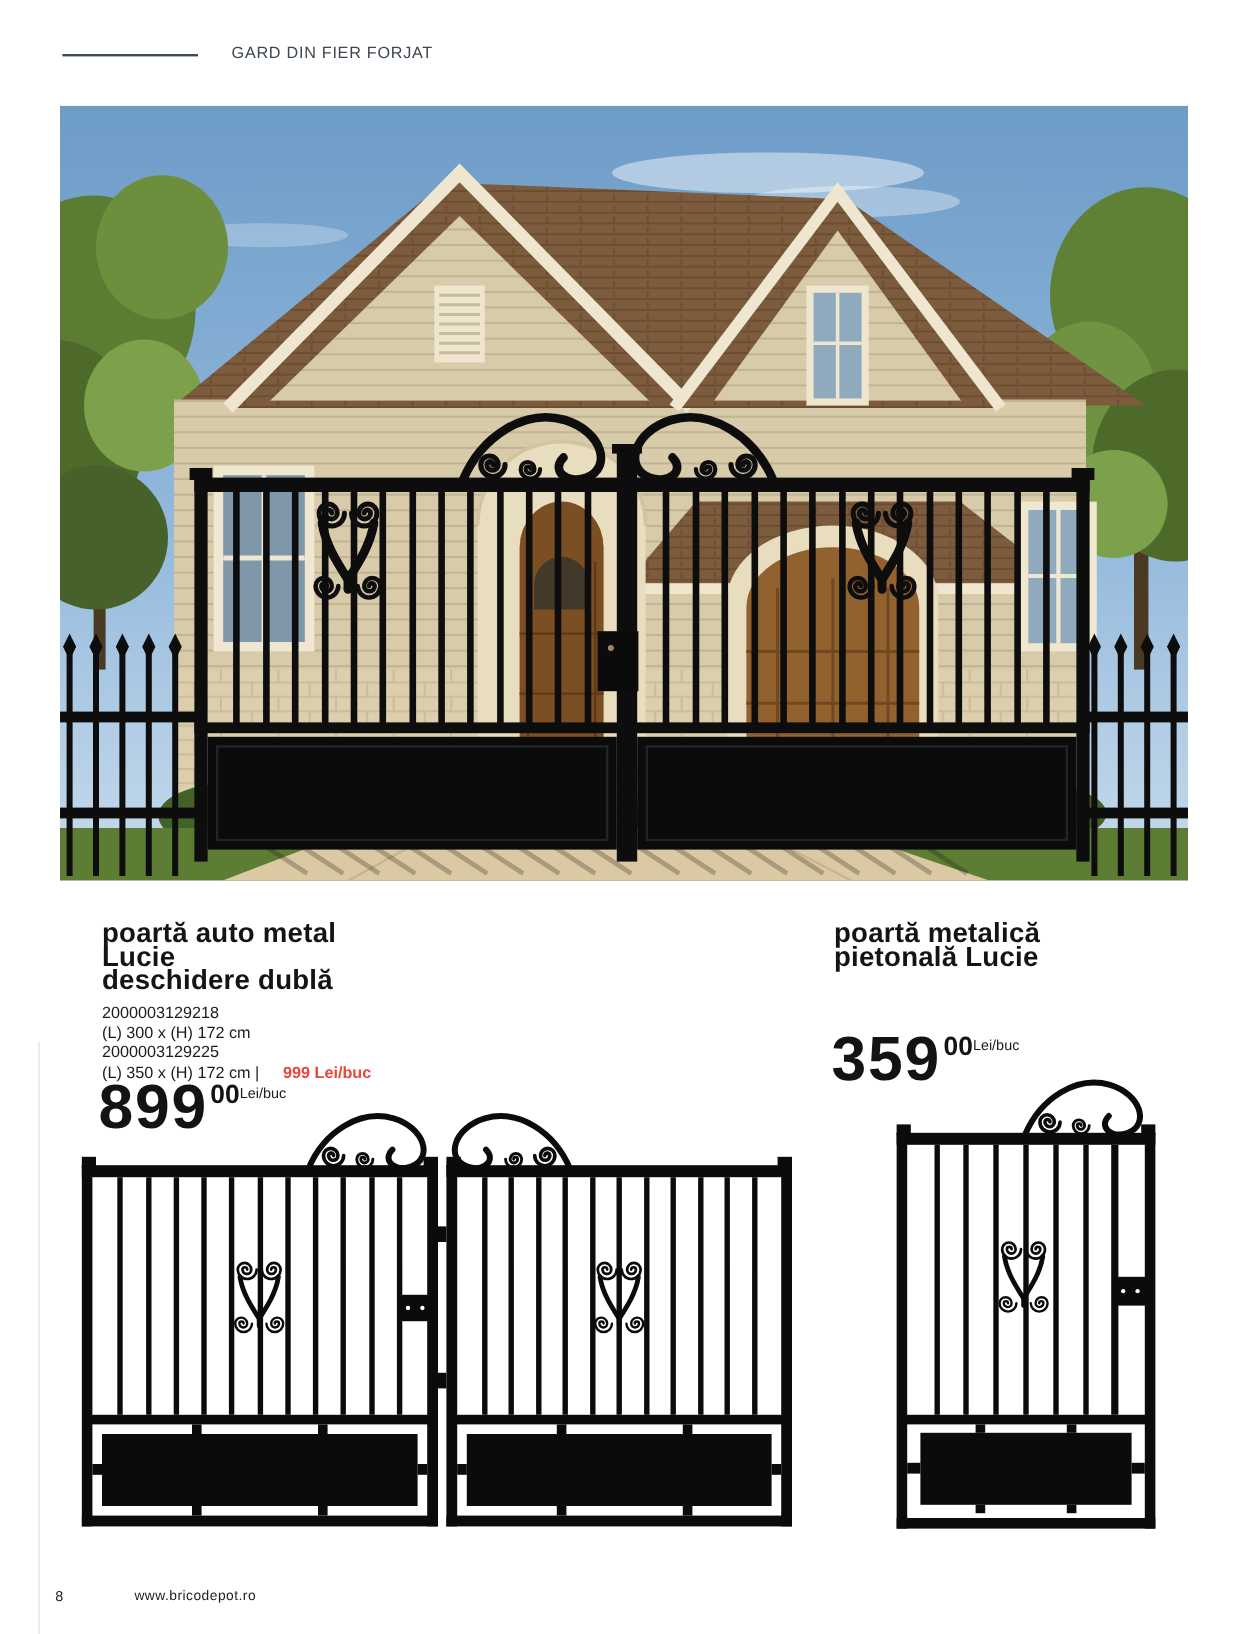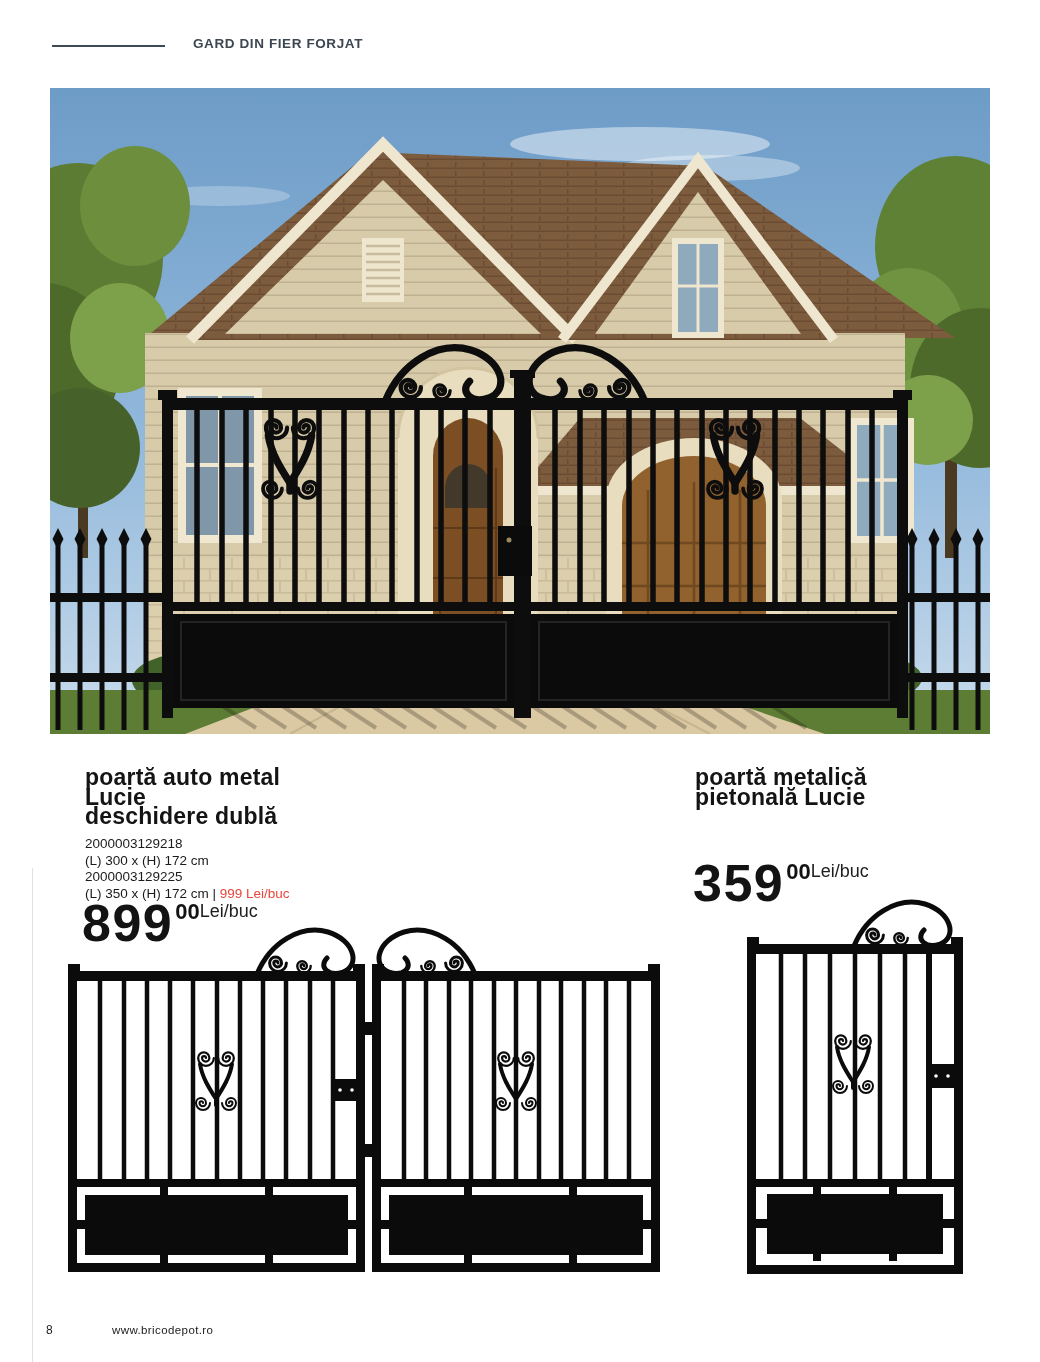--- a/index.html
+++ b/index.html
@@ -1,44 +1,44 @@
 <!DOCTYPE html>
 <html><head>
 <meta charset="utf-8">
 <style>
   html,body{margin:0;padding:0;background:#ffffff;}
   body{font-family:"Liberation Sans", sans-serif; -webkit-font-smoothing:antialiased;}
   .page{position:relative;width:1040px;height:1362px;background:#ffffff;overflow:hidden;}
 
   
   .header-rule{position:absolute;left:52px;top:45px;width:113px;height:2px;background:#3e4a54;}
-  .header-title{position:absolute;left:193px;top:36px;font-size:13.5px;font-weight:700;
+  .header-title{position:absolute;left:193px;top:36px;font-size:13.5px;font-weight:400;
     letter-spacing:0.6px;color:#3d4751;}
 
   
   .hero{position:absolute;left:50px;top:88px;width:940px;height:646px;overflow:hidden;}
   .hero svg{display:block;width:100%;height:100%;}
 
   
   .p-title{position:absolute;margin:0;font-size:23px;line-height:19.5px;font-weight:700;
     color:#141414;letter-spacing:0.2px;}
   .p-title-left{left:85px;top:768px;}
   .p-title-right{left:695px;top:768px;}
   .specs{position:absolute;font-size:13.5px;line-height:16.5px;color:#1b1b1b;font-weight:400;}
   .specs-left{left:85px;top:836px;}
   .specs-right{left:695px;top:815px;}
-  .promo{color:#e8473b;font-weight:400;}
+  .promo{color:#e8473b;font-weight:700;margin-left:16px;}
 
   .price{position:absolute;display:flex;align-items:flex-start;color:#131313;}
   .price-left{left:82px;top:901px;justify-content:space-between;}
   .price-right{left:693px;top:861px;}
   .price .int{font-size:52px;line-height:44px;font-weight:700;letter-spacing:1.5px;}
   .price .sub{display:flex;flex-direction:row;margin-left:2px;padding-top:1px;}
   .price .cents{font-size:22px;line-height:19px;font-weight:700;}
-  .price .unit{font-size:18px;line-height:18px;font-weight:400;color:#1d1d1d;}
+  .price .unit{font-size:12px;line-height:18px;font-weight:400;color:#1d1d1d;}
 
   
   .gate-double{position:absolute;left:68px;top:924px;width:592px;height:350px;}
   .gate-single{position:absolute;left:747px;top:896px;width:216px;height:378px;}
 
   
   .page-num{position:absolute;left:46px;top:1323px;font-size:12px;color:#1c1c1c;}
   .website{position:absolute;left:112px;top:1324px;font-size:11.5px;letter-spacing:0.4px;
     color:#1c1c1c;font-weight:500;}
 

